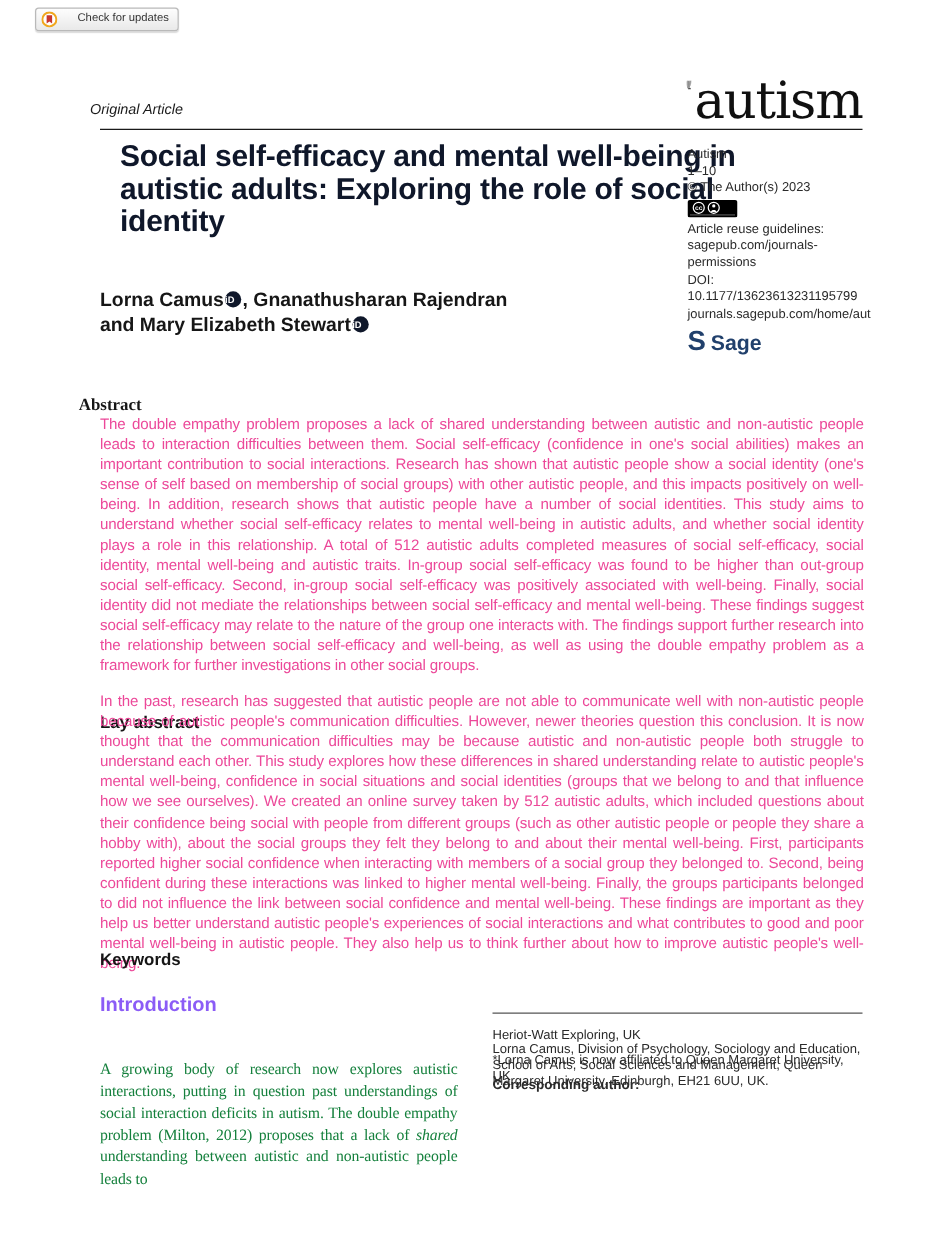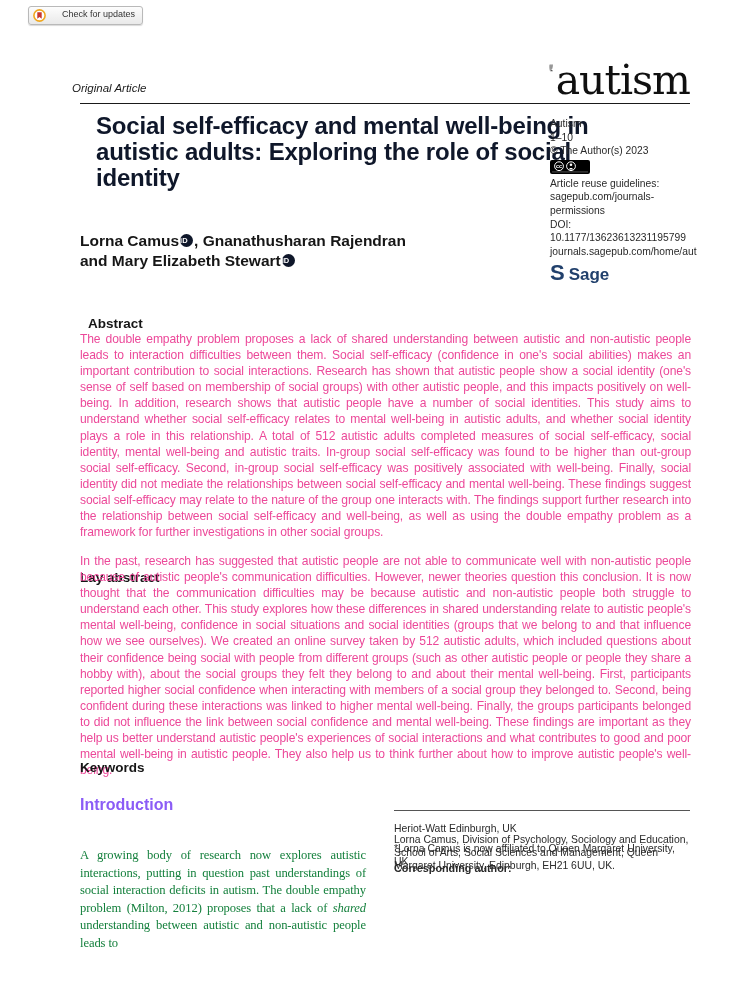--- a/index.html
+++ b/index.html
@@ -31,21 +31,21 @@
   .sage .name{font-size:17px;font-weight:bold;}
 
   .authors{position:absolute;left:80px;top:231px;font-size:15.5px;font-weight:bold;line-height:20px;color:#161616;}
   .orcid{display:inline-block;width:13px;height:13px;border-radius:50%;background:#0f172a;color:#fff;
          font-size:7.5px;font-weight:bold;text-align:left;line-height:13px;vertical-align:3px;
          margin:0 1px;cursor:pointer;font-style:normal;}
 
   .sec-head{font-weight:bold;font-size:13.5px;color:#161616;}
   .sans-body{font-size:12.1px;line-height:16.1px;letter-spacing:-0.12px;text-align:justify;color:#ec4899;}
 
-  .abstract-head{position:absolute;left:88px;top:316px;}
+  .abstract-head{position:absolute;left:63px;top:316px;font-family:Liberation Serif, serif;}
   .abstract-body{position:absolute;left:80px;top:331px;width:611px;}
   .lay-head{position:absolute;left:80px;top:538px;margin-top:32px;}
   .lay-body{position:absolute;left:80px;top:553px;width:611px;}
   .kw-head{position:absolute;left:80px;top:760px;}
   .kw-text{position:absolute;left:80px;top:793px;width:611px;text-align:left;}
 
   .intro-head{position:absolute;left:80px;top:796px;font-size:16px;font-weight:bold;color:#8b5cf6;}
   .intro-body{position:absolute;left:80px;top:847px;width:286px;
               font-family:"Liberation Serif",serif;font-size:12.6px;line-height:17.6px;
               text-align:justify;color:#15803d;letter-spacing:-0.1px;}
@@ -127,18 +127,18 @@
   <div class="sans-body lay-body">In the past, research has suggested that autistic people are not able to communicate well with non-autistic people because of autistic people's communication difficulties. However, newer theories question this conclusion. It is now thought that the communication difficulties may be because autistic and non-autistic people both struggle to understand each other. This study explores how these differences in shared understanding relate to autistic people's mental well-being, confidence in social situations and social identities (groups that we belong to and that influence how we see ourselves). We created an online survey taken by 512 autistic adults, which included questions about their confidence being social with people from different groups (such as other autistic people or people they share a hobby with), about the social groups they felt they belong to and about their mental well-being. First, participants reported higher social confidence when interacting with members of a social group they belonged to. Second, being confident during these interactions was linked to higher mental well-being. Finally, the groups participants belonged to did not influence the link between social confidence and mental well-being. These findings are important as they help us better understand autistic people's experiences of social interactions and what contributes to good and poor mental well-being in autistic people. They also help us to think further about how to improve autistic people's well-being.</div>
 
   <div class="sec-head kw-head">Keywords</div>
 
   <div class="intro-head">Introduction</div>
   <p class="intro-body" style="margin:0;">
     <span>A growing body of research now explores autistic interactions, putting in question past understandings of social interaction deficits in autism. The double empathy problem (Milton, 2012) proposes that a lack of </span><span class="ital">shared</span><span> understanding between autistic and non-autistic people leads to</span>
   </p>
 
   <div class="fn-rule"></div>
-  <div class="fn fn-affil">Heriot-Watt Edinburgh, UK</div>
+  <div class="fn fn-affil">Heriot-Watt Exploring, UK</div>
   <div class="fn fn-note">*Lorna Camus is now affiliated to Queen Margaret University, UK</div>
   <div class="fn fn-corr-label">Corresponding author:</div>
   <div class="fn fn-corr-body">Lorna Camus, Division of Psychology, Sociology and Education, School of Arts, Social Sciences and Management, Queen Margaret University, Edinburgh, EH21 6UU, UK.</div>
 
 </div>
 
 </body></html>

